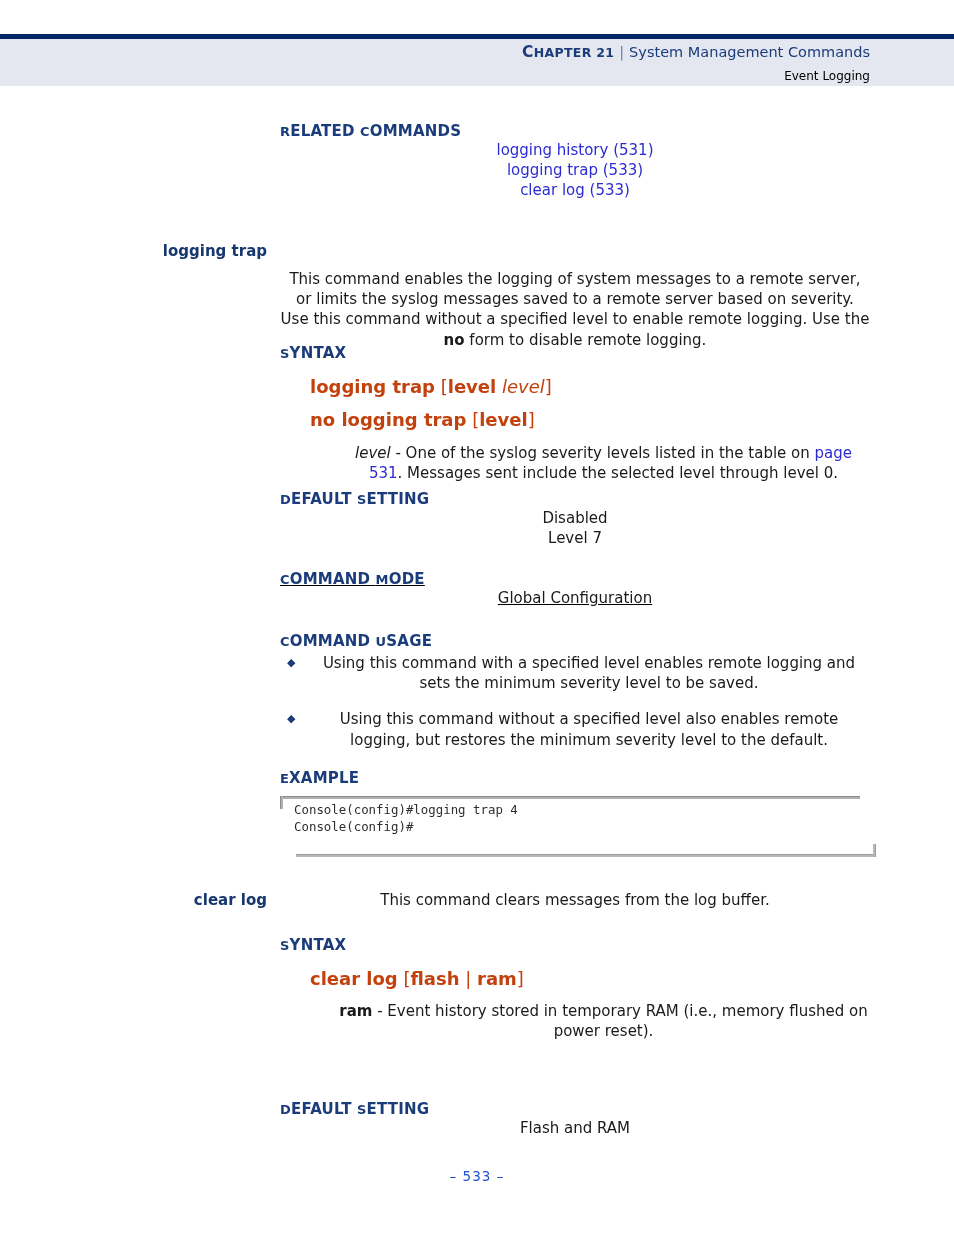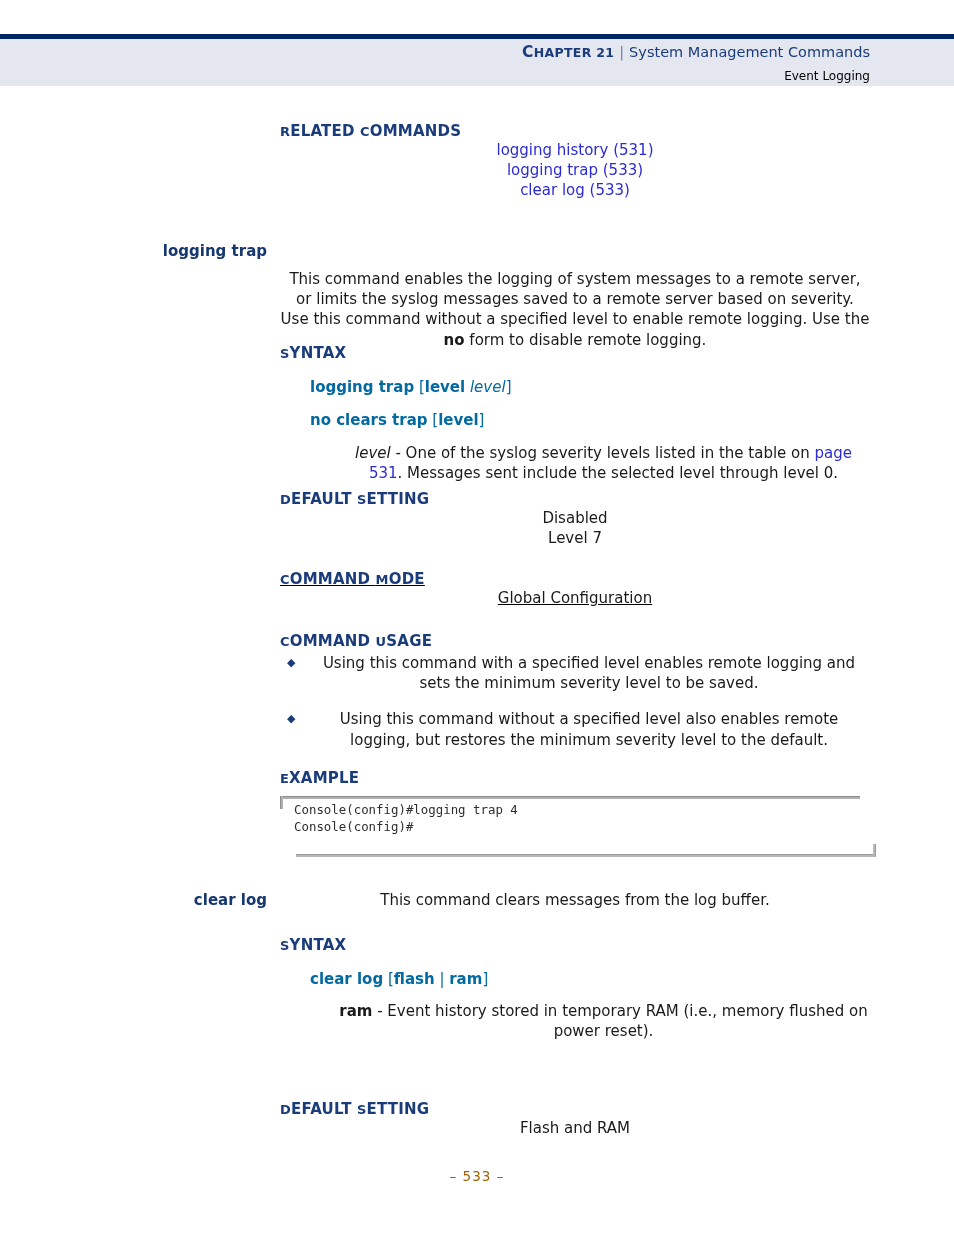--- a/index.html
+++ b/index.html
@@ -100,23 +100,23 @@
   }
   .section-head .cap { font-size: 13px; }
   .section-head .sc  { font-size: 15px; }
 
   .link { color: #2b2bd4; }
 
   .indent1 { margin-left: 30px; }
   .indent2 { margin-left: 57px; }
 
   .cmd {
-    font-size: 15px;
+    font-size: 18px;
     line-height: 20px;
-    color: #0369a1;
+    color: #c2410c;
   }
   .cmd b { font-weight: bold; }
   .cmd i { font-style: italic; }
 
   
   .bullet-row {
     display: flex;
     align-items: flex-start;
   }
   .bullet-mark {
@@ -185,21 +185,21 @@
   }
 
   
   .footer {
     position: absolute;
     top: 1168px;
     left: 0;
     width: 954px;
     text-align: center;
     font-size: 13.5px;
-    color: #a16207;
+    color: #1d4ed8;
     letter-spacing: 1px;
   }
 </style>
 </head>
 <body>
 
 <div class="header-rule"></div>
 <div class="header-band"></div>
 <div class="header-lines">
   <div class="hdr-line1">
@@ -217,21 +217,21 @@
 
 <div class="gutter-label" style="top:242px;">logging trap</div>
 
 <div class="content" style="top:241px; position:absolute;margin-top:28px;">
   <div class="body-text"><span>This command enables the logging of system messages to a remote server, or limits the syslog messages saved to a remote server based on severity. Use this command without a specified level to enable remote logging. Use the </span><b>no</b><span> form to disable remote logging.</span></div>
 </div>
 
 <div class="content" style="top:343px; position:absolute;">
   <div class="section-head"><span class="cap">S</span><span class="sc">YNTAX</span></div>
   <div class="cmd indent1" style="margin-top:15px;"><b>logging trap</b><span> [</span><b>level</b><i> level</i><span>]</span></div>
-  <div class="cmd indent1" style="margin-top:13px;"><b>no clears trap</b><span> [</span><b>level</b><span>]</span></div>
+  <div class="cmd indent1" style="margin-top:13px;"><b>no logging trap</b><span> [</span><b>level</b><span>]</span></div>
   <div class="body-text indent2" style="margin-top:13px;"><i>level</i><span> - One of the syslog severity levels listed in the table on </span><span class="link">page 531</span><span>. Messages sent include the selected level through level 0.</span></div>
 </div>
 
 <div class="content" style="top:489px; position:absolute;">
   <div class="section-head"><span class="cap">D</span><span class="sc">EFAULT </span><span class="cap">S</span><span class="sc">ETTING</span></div>
   <div class="body-text">Disabled</div>
   <div class="body-text">Level 7</div>
 </div>
 
 <div class="content" style="top:569px; position:absolute;text-decoration:underline;">

